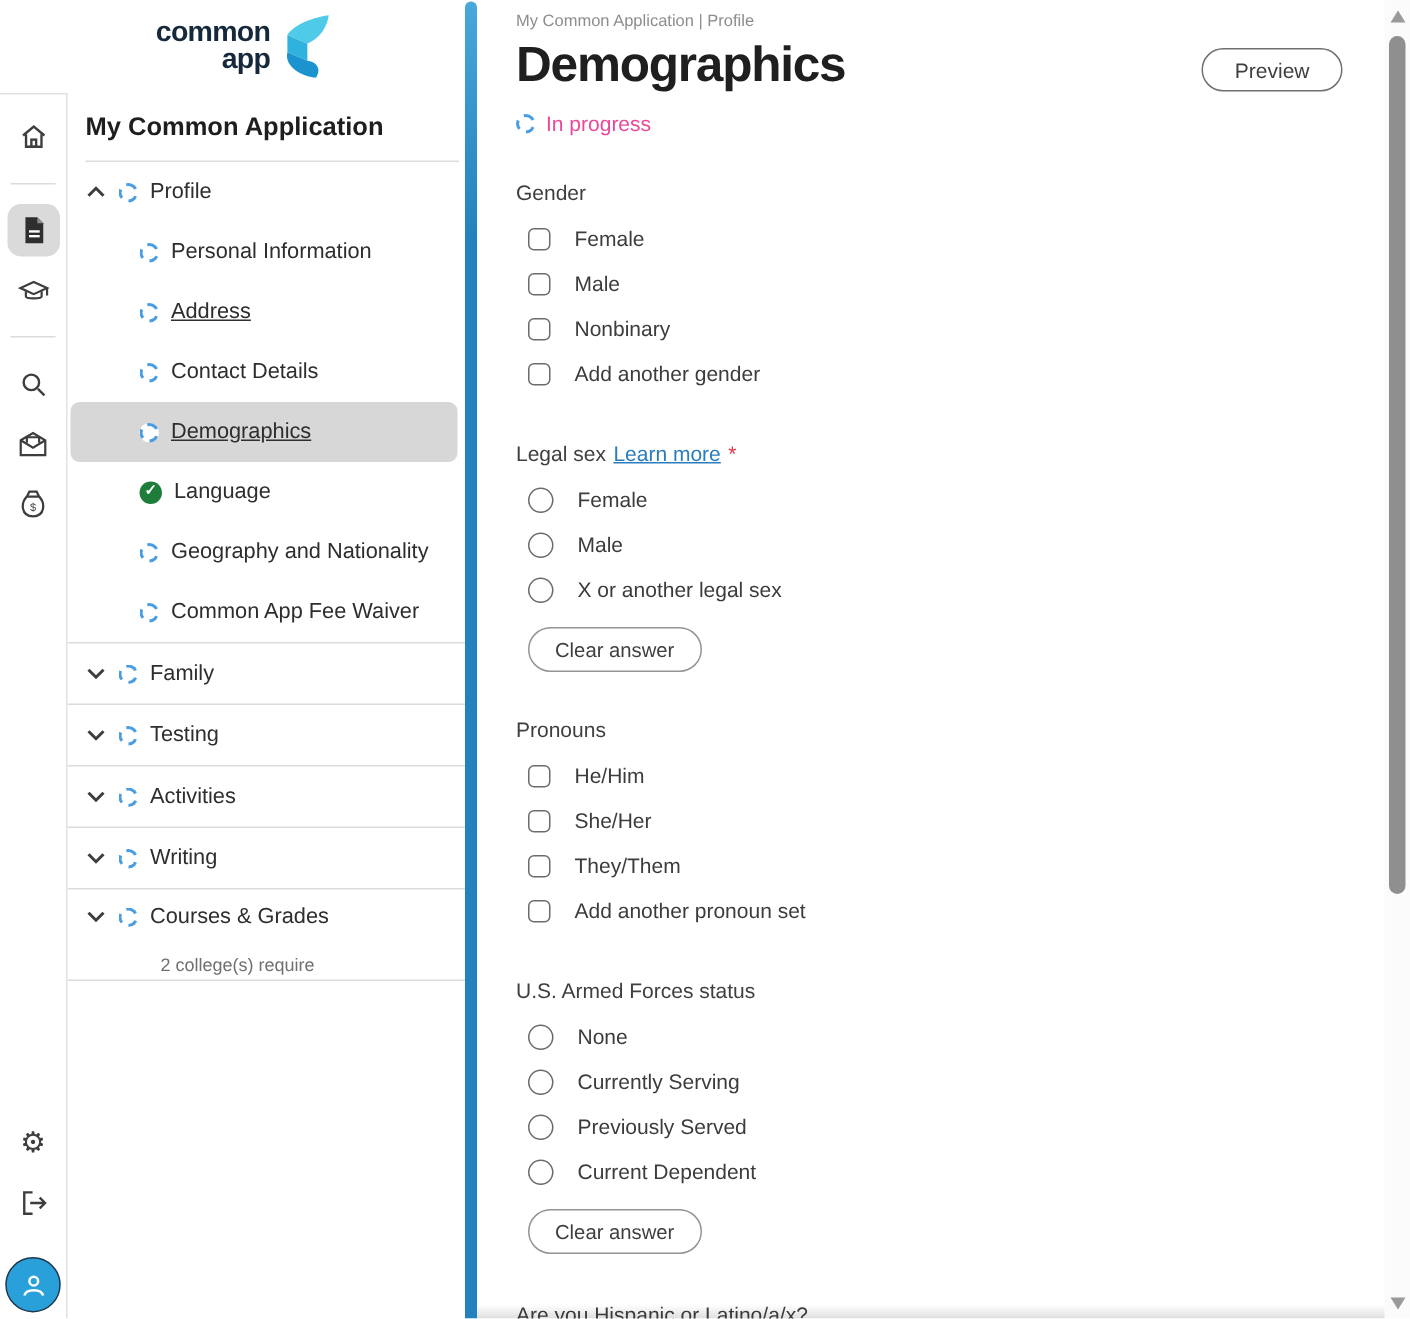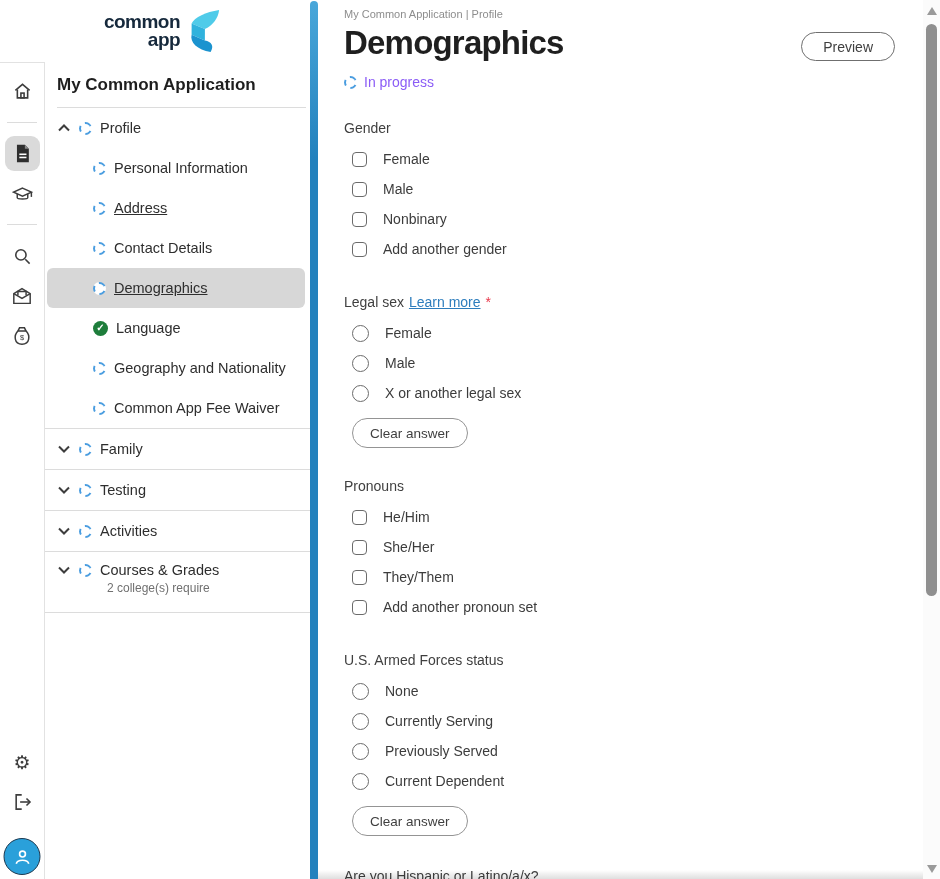--- a/index.html
+++ b/index.html
@@ -31,33 +31,33 @@
   .dashed-circle { width:13px; height:13px; flex:none; border:2px dashed #4a9de0; border-radius:50%; background:#fff; }
   .check-circle { width:15px; height:15px; flex:none; border-radius:50%; background:#1e7d3b; color:#fff; font-size:10px;
     font-weight:700; display:flex; align-items:center; justify-content:center; line-height:1; }
   .trow .lbl { margin-left:8px; }
   .child { height:40px; display:flex; align-items:center; padding-left:48px; font-size:14.5px; color:#2e2e2e; cursor:pointer; }
   .child .lbl { margin-left:8px; }
   .child.sel { background:#d7d7d7; border-radius:6px; margin:0 5px 0 2px; padding-left:46px; }
   .u { text-decoration:underline; }
   .sections .trow { height:41px; border-top:1px solid #dcdcdc; }
   .sections .trow:last-child { border-bottom:1px solid #dcdcdc; }
-  .trow.tall { height:62px; flex-direction:column; align-items:flex-start; justify-content:flex-start; padding-top:10px; border-bottom:1px solid #dcdcdc; }
+  .trow.tall { height:62px; flex-direction:column; align-items:flex-start; justify-content:flex-start; padding-top:10px; border-bottom:1px solid #dcdcdc;gap:14px; }
   .trow.tall .mainline { display:flex; align-items:center; }
   .note { margin-left:50px; margin-top:3px; font-size:12px; color:#707070; }
 
   
   .blue-bar { width:8px; flex:none; border-radius:5px 5px 0 0; margin-top:1px;
     background:linear-gradient(180deg,#49a7da 0%, #2381bd 18%, #2381bd 100%); }
 
   
   .main { flex:1; min-width:0; position:relative; padding:8px 0 0 26px; background:#fff; }
   .breadcrumb { font-size:11px; color:#8d8d8d; }
   .page-title { margin-top:4px; font-size:33px; font-weight:700; color:#1f1f1f; letter-spacing:-0.8px; }
-  .status-row { margin-top:12px; display:flex; align-items:center; gap:7px; font-size:14px; color:#8b5cf6; }
+  .status-row { margin-top:12px; display:flex; align-items:center; gap:7px; font-size:14px; color:#ec4899; }
   .preview-btn { position:absolute; top:32px; right:28px; height:29px; padding:0 21px; border-radius:15px;
     border:1px solid #6f6f6f; background:#fff; font-size:14px; color:#3f3f3f; font-family:inherit; cursor:pointer; }
 
   .group { margin-top:30px; }
   .group-label { font-size:14px; color:#3f3f3f; display:flex; align-items:center; gap:5px; }
   .link { color:#2d7dbd; text-decoration:underline; cursor:pointer; }
   .req { color:#e8374a; font-size:14px; }
   .opts { margin-top:8px; }
   .opt { height:30px; display:flex; align-items:center; padding-left:8px; gap:16px; cursor:pointer; }
   .cb { width:15px; height:15px; flex:none; border:1.6px solid #6b6b6b; border-radius:4px; background:#fff; }
@@ -229,20 +229,29 @@
           </div>
           <div class="trow">
             <span class="chev">
               <svg width="12" height="8" viewBox="0 0 12 8" fill="none" stroke="#3d3d3d" stroke-width="2">
                   <path d="M1 1.5 L6 6.5 L11 1.5"></path>
                 </svg>
             </span>
             <span class="dashed-circle"></span>
             <span class="lbl">Activities</span>
           </div>
+          <div class="trow">
+            <span class="chev">
+              <svg width="12" height="8" viewBox="0 0 12 8" fill="none" stroke="#3d3d3d" stroke-width="2">
+                  <path d="M1 1.5 L6 6.5 L11 1.5"></path>
+                </svg>
+            </span>
+            <span class="dashed-circle"></span>
+            <span class="lbl">Writing</span>
+          </div>
           <div class="trow tall">
             <span class="mainline">
               <span class="chev">
                 <svg width="12" height="8" viewBox="0 0 12 8" fill="none" stroke="#3d3d3d" stroke-width="2">
                     <path d="M1 1.5 L6 6.5 L11 1.5"></path>
                   </svg>
               </span>
               <span class="dashed-circle"></span>
               <span class="lbl">Courses &amp; Grades</span>
             </span>

